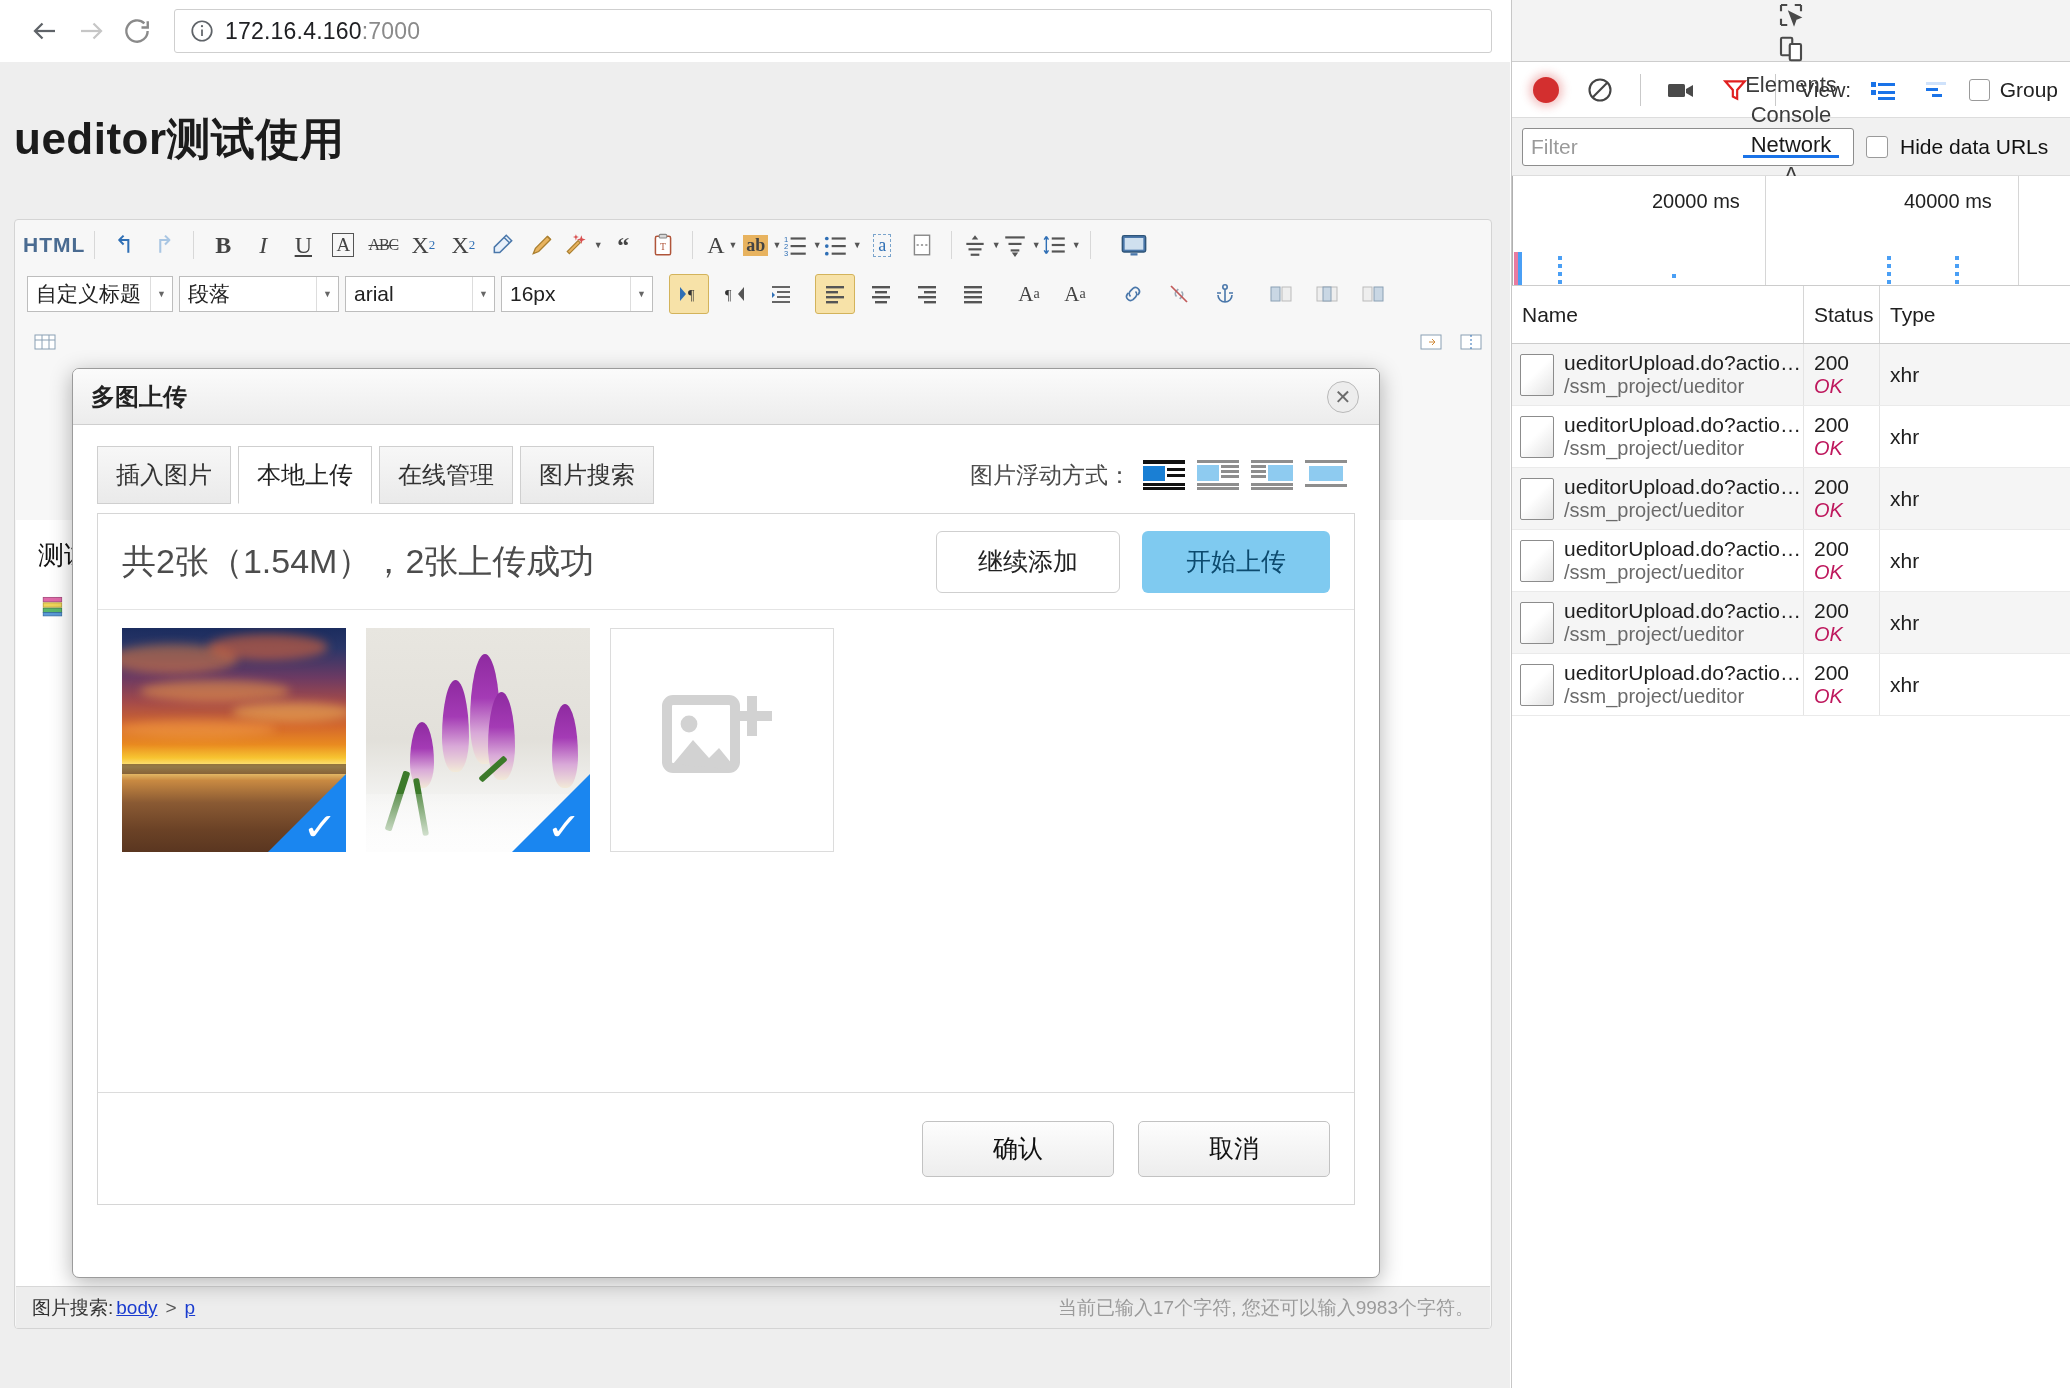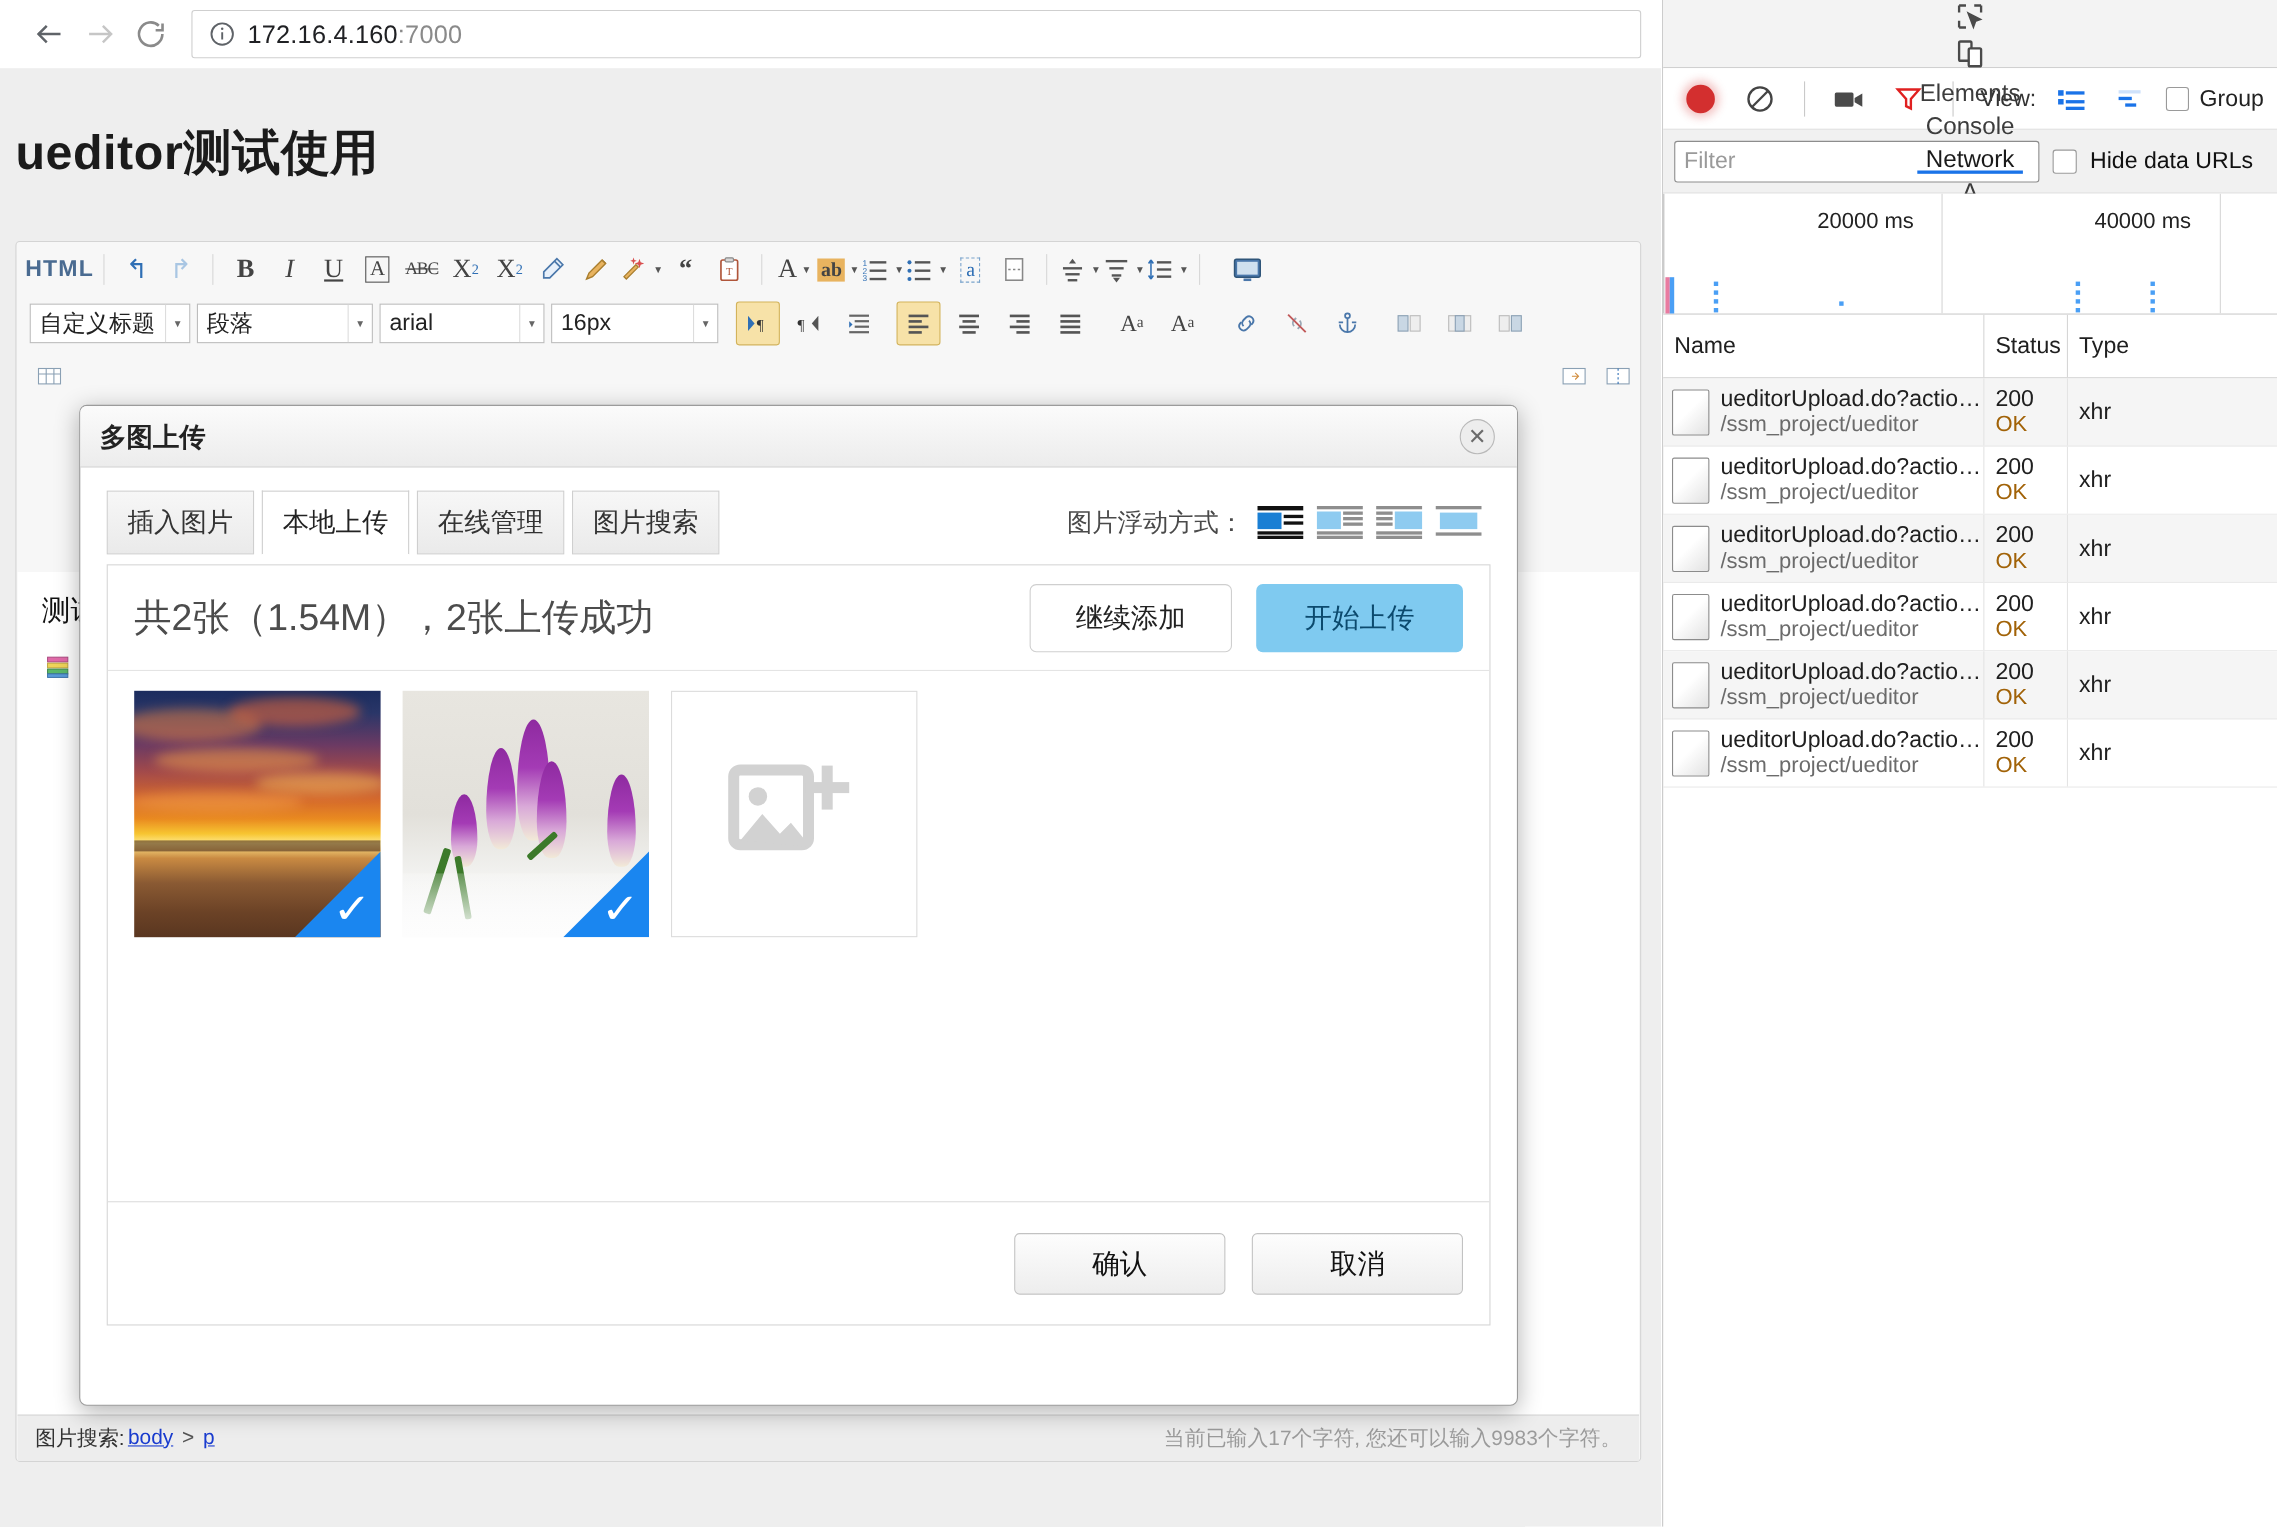--- a/index.html
+++ b/index.html
@@ -235,21 +235,21 @@
   .file-ico {
     width:34px; height:42px; border:1px solid #8c8c8c; border-radius:2px;
     background:linear-gradient(135deg,#fff 45%,#e2e2e2 100%); flex:0 0 auto;
   }
   .name-wrap { display:flex; align-items:center; gap:10px; width:292px; height:100%;
                padding-left:8px; border-right:1px solid #e4e4e4; }
   .name-lines { display:flex; flex-direction:column; justify-content:center; overflow:hidden; }
   .nm-main { font-size:21px; color:#202020; white-space:nowrap; overflow:hidden; text-overflow:ellipsis; }
   .nm-sub { font-size:20px; color:#6b6b6b; white-space:nowrap; }
   .st-main { font-size:21px; color:#202020; }
-  .st-sub { font-size:20px; color:#a16207; }
+  .st-sub { font-size:20px; color:#be185d;font-style:italic; }
   .ty-main { font-size:21px; color:#202020; }
 </style>
 </head>
 <body>
 
 <div id="browser-chrome">
   <div class="nav-btn">
     <svg width="30" height="30" viewBox="0 0 24 24" fill="none" stroke="#5f6368" stroke-width="1.8">
       <path d="M20 12H4"></path>
         <path d="M10 6l-6 6 6 6"></path>

